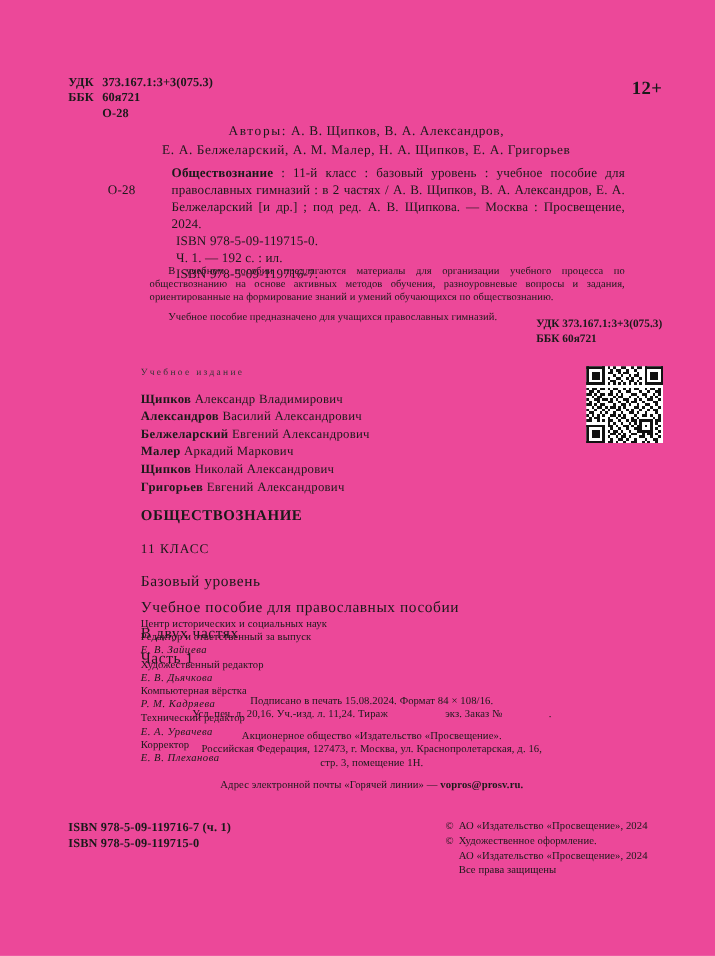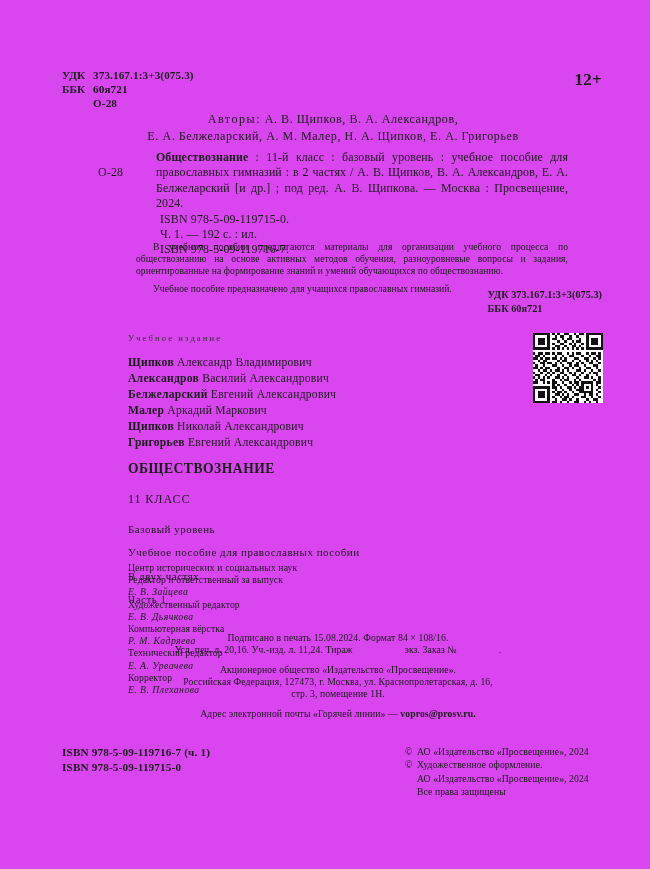--- a/index.html
+++ b/index.html
@@ -12,21 +12,21 @@
     width: 650px;
     height: 869px;
     position: relative;
     font-family: "Liberation Serif", "DejaVu Serif", serif;
     color: #1a1a1a;
     overflow: hidden;
   }
   .page {
     position: absolute;
     inset: 0;
-    background: #d946ef;
+    background: #ec4899;
   }
 
   
   .udk-block {
     position: absolute;
     left: 62px;
     top: 68px;
     font-size: 11.2px;
     line-height: 14.2px;
     font-weight: bold;
@@ -164,21 +164,21 @@
     position: absolute;
     left: 128px;
     top: 492px;
     font-size: 12.1px;
     letter-spacing: .9px;
   }
   .title-desc {
     position: absolute;
     left: 128px;
     top: 518px;
-    font-size: 11px;
+    font-size: 14px;
     line-height: 23.3px;
     letter-spacing: .5px;
     white-space: nowrap;
   }
   .title-desc span { display: block; }
 
   
   .credits {
     position: absolute;
     left: 128px;

